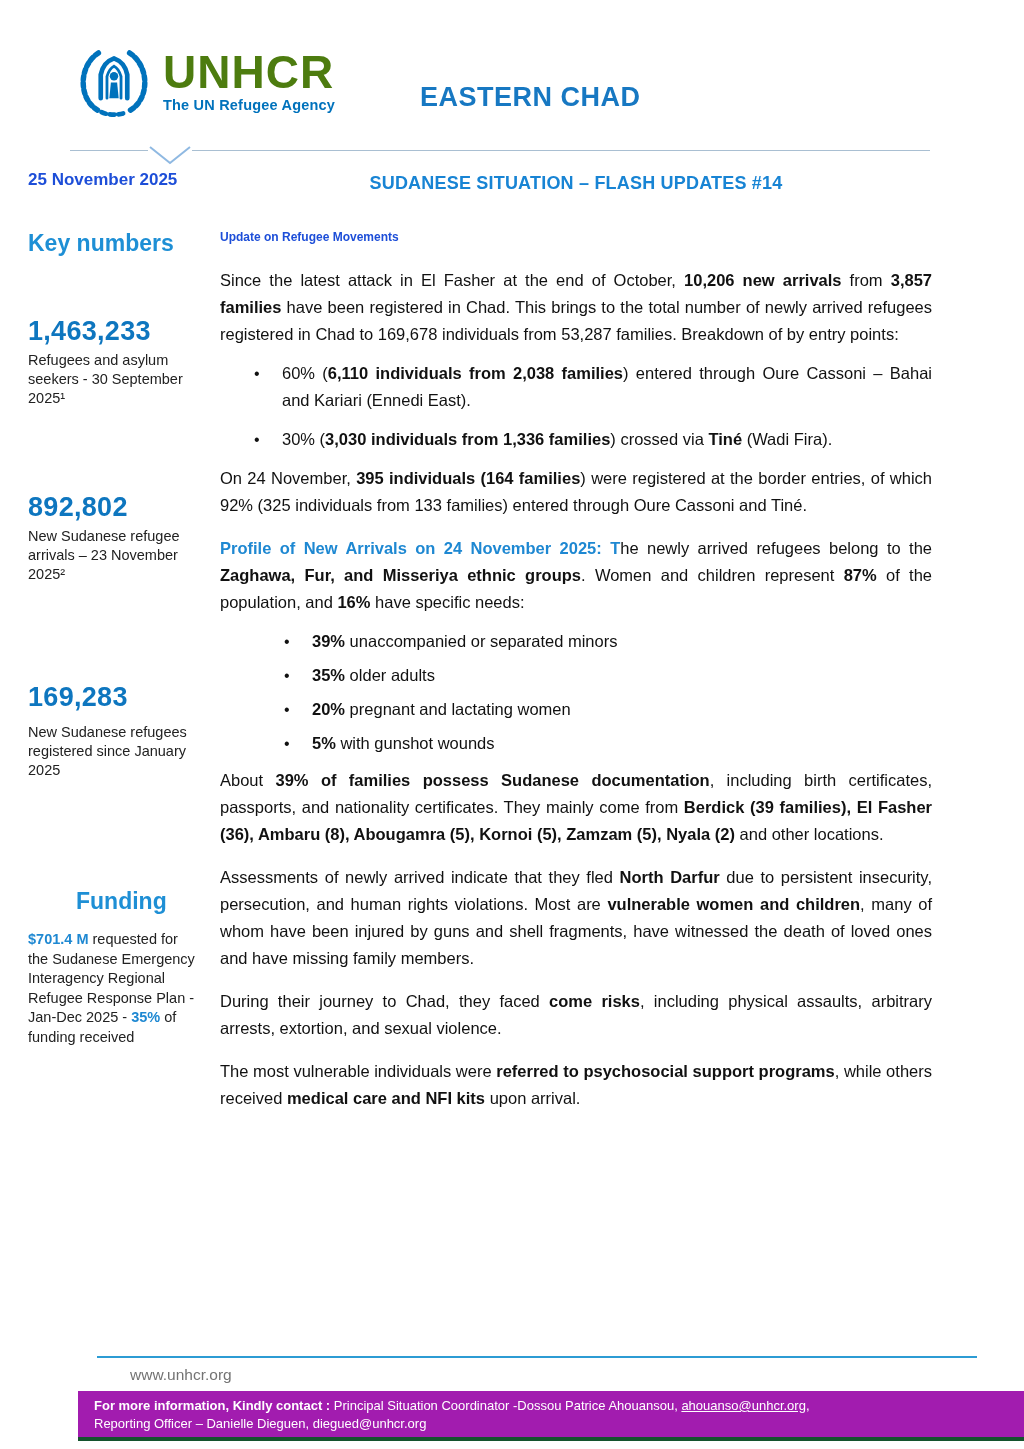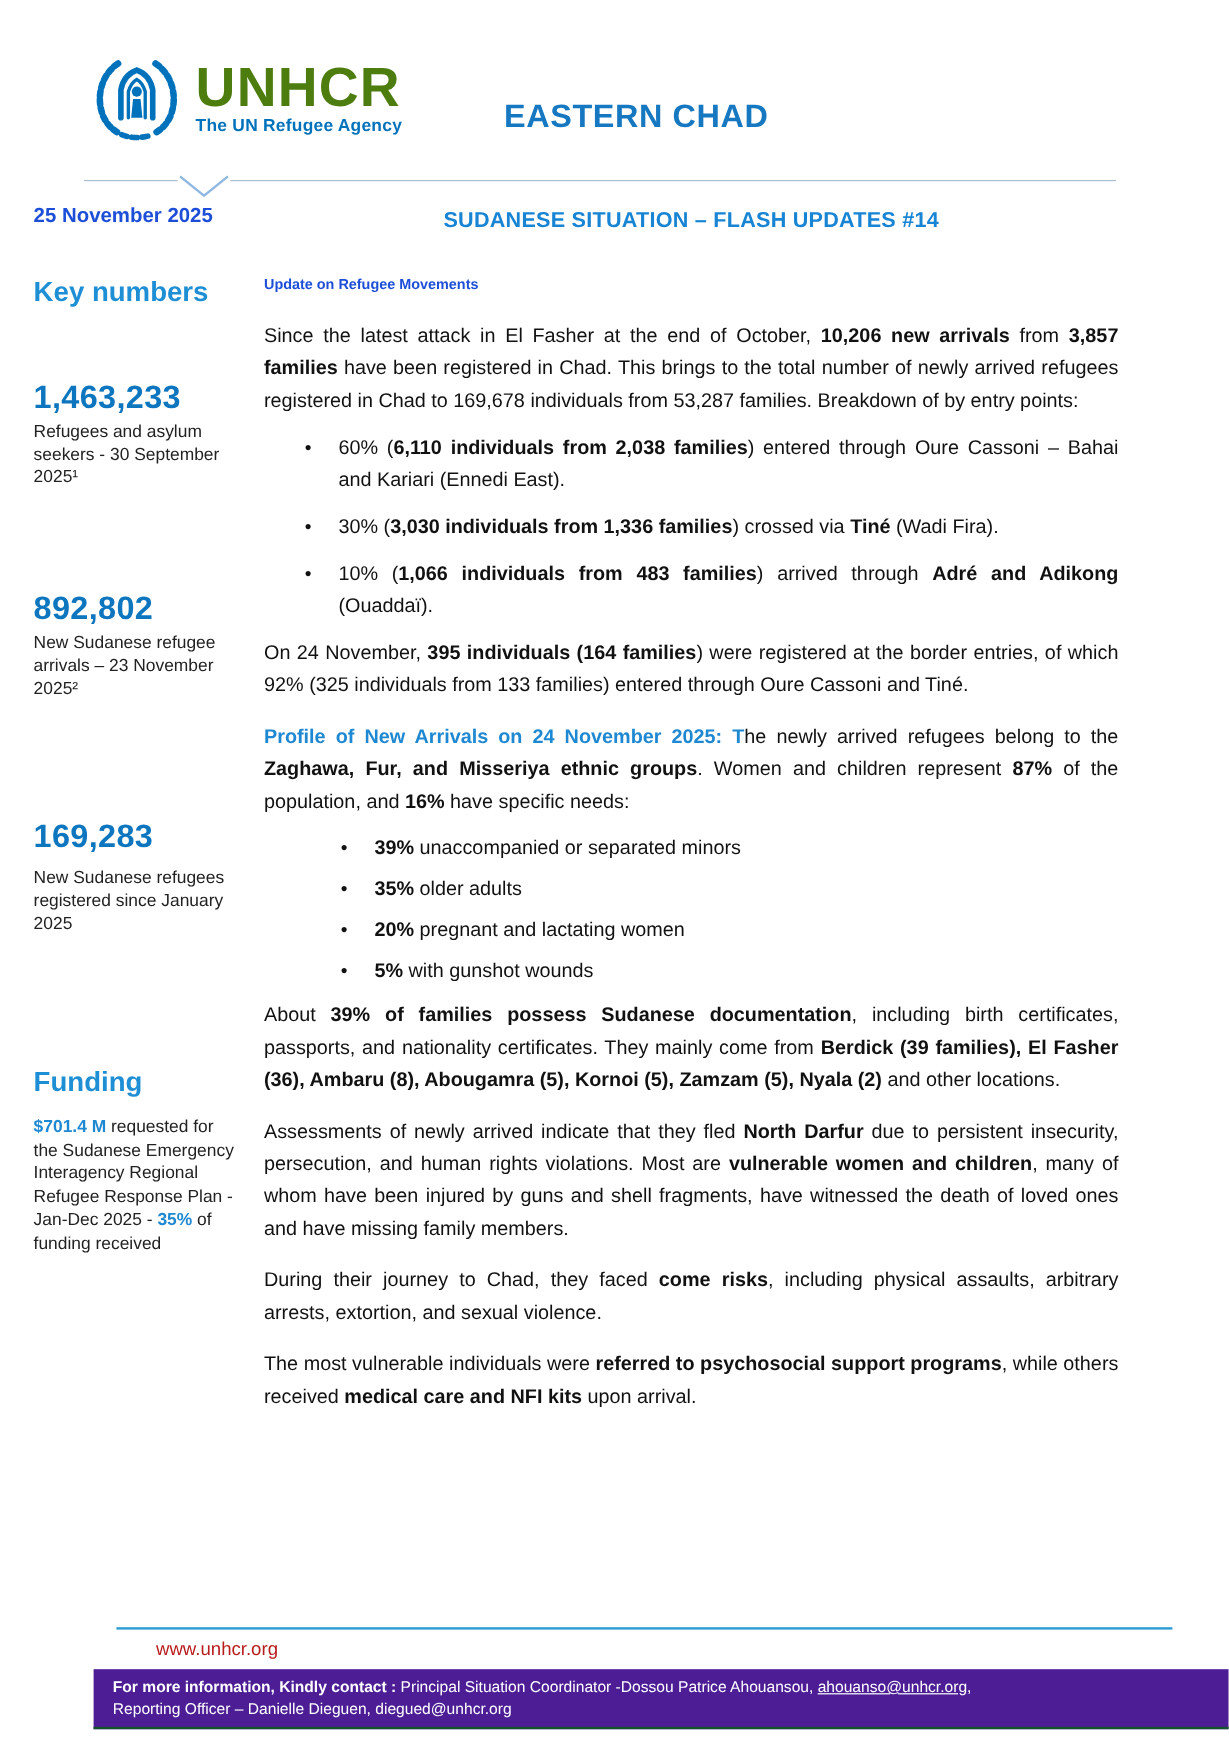--- a/index.html
+++ b/index.html
@@ -41,23 +41,23 @@
   ul.blist li { position:relative; font-size:16.5px; line-height:27px; text-align:justify;
                 margin-bottom:12px; color:#111; }
   ul.blist.l2 li { margin-bottom:7px; }
   ul.blist li::before { content:"•"; position:absolute; left:-28px; font-size:16px; color:#111; }
   .b { font-weight:bold;text-align:center; }
   .u { text-decoration:underline; }
   .c-blue { color:#1E88D2; }
 
   
   .footer-rule { position:absolute; left:97px; top:1356px; width:880px; height:0; border-top:2.2px solid #2C9CD4; }
-  .footer-url { position:absolute; left:130px; top:1366px; font-size:15.5px; color:#b91c1c; text-decoration:none; }
+  .footer-url { position:absolute; left:130px; top:1366px; font-size:15.5px; color:#737373; text-decoration:none; }
   .footer-box { position:absolute; left:78px; top:1391px; width:946px; height:50px;
-                background:#4c1d95; border-bottom:2px solid #14532d; color:#ffffff;
+                background:#a21caf; border-bottom:4px solid #14532d; color:#ffffff;
                 padding:6px 0 0 16px; }
   .footer-box .fline { font-size:13px; line-height:18px; color:#ffffff; }
   .footer-box a, .footer-box .u { color:#ffffff; }
 </style>
 </head>
 <body>
 
 <div class="page">
 
   <div class="logo-wrap">
@@ -103,32 +103,31 @@
   <div class="sb" style="top:492px;">
     <div class="sb-number">892,802</div>
     <div class="sb-label">New Sudanese refugee arrivals – 23 November 2025²</div>
   </div>
 
   <div class="sb" style="top:682px;">
     <div class="sb-number">169,283</div>
     <div class="sb-label" style="margin-top:10px;">New Sudanese refugees registered since January 2025</div>
   </div>
 
-  <div class="sb sb-heading" style="top:888px;">Funding</div>
+  <div class="sb sb-heading" style="top:888px;margin-left:48px;">Funding</div>
   <div class="sb sb-funding-text" style="top:922px;"><span class="b c-blue">$701.4 M</span><span> requested for the Sudanese Emergency Interagency Regional Refugee Response Plan - Jan-Dec 2025 - </span><span class="b c-blue">35%</span><span> of funding received</span></div>
 
   <div class="main">
     <div class="main-h1">Update on Refugee Movements</div>
 
     <p class="para first"><span>Since the latest attack in El Fasher at the end of October, </span><span class="b">10,206 new arrivals</span><span> from </span><span class="b">3,857 families</span><span> have been registered in Chad.  This brings to the total number of newly arrived refugees registered in Chad to 169,678 individuals from 53,287 families. Breakdown of by entry points:</span></p>
 
     <ul class="blist l1">
       <li><span>60% (</span><span class="b">6,110 individuals from 2,038 families</span><span>) entered through Oure Cassoni – Bahai and Kariari (Ennedi East).</span></li>
       <li><span>30% (</span><span class="b">3,030 individuals from 1,336 families</span><span>) crossed via </span><span class="b">Tiné</span><span> (Wadi Fira).</span></li>
-      <li><span>10% (</span><span class="b">1,066 individuals from 483 families</span><span>) arrived through </span><span class="b">Adré and Adikong</span><span> (Ouaddaï).</span></li>
     </ul>
 
     <p class="para" style="margin-top:10px;"><span>On 24 November, </span><span class="b">395 individuals (164 families</span><span>) were registered at the border entries, of which 92% (325 individuals from 133 families) entered through Oure Cassoni and Tiné.</span></p>
 
     <p class="para"><span class="b c-blue">Profile of New Arrivals on 24 November 2025: T</span><span>he newly arrived refugees belong to the </span><span class="b">Zaghawa, Fur, and Misseriya ethnic groups</span><span>. Women and children represent </span><span class="b">87%</span><span> of the population, and </span><span class="b">16%</span><span> have specific needs:</span></p>
 
     <ul class="blist l2">
       <li><span class="b">39%</span><span> unaccompanied or separated minors</span></li>
       <li><span class="b">35%</span><span> older adults</span></li>
       <li><span class="b">20%</span><span> pregnant and lactating women</span></li>

